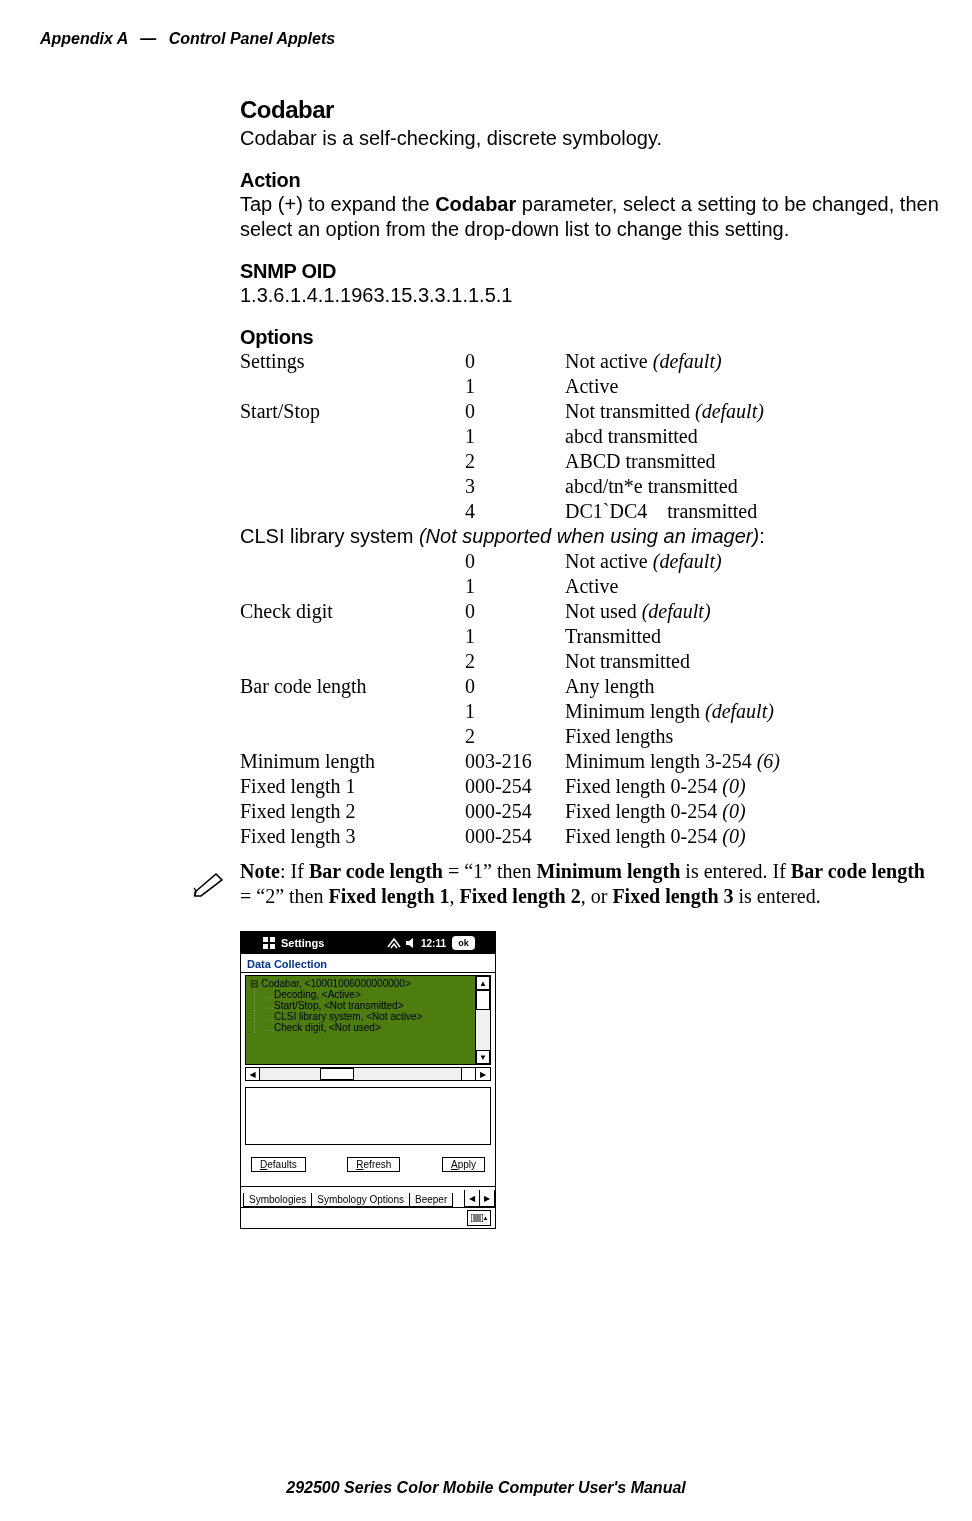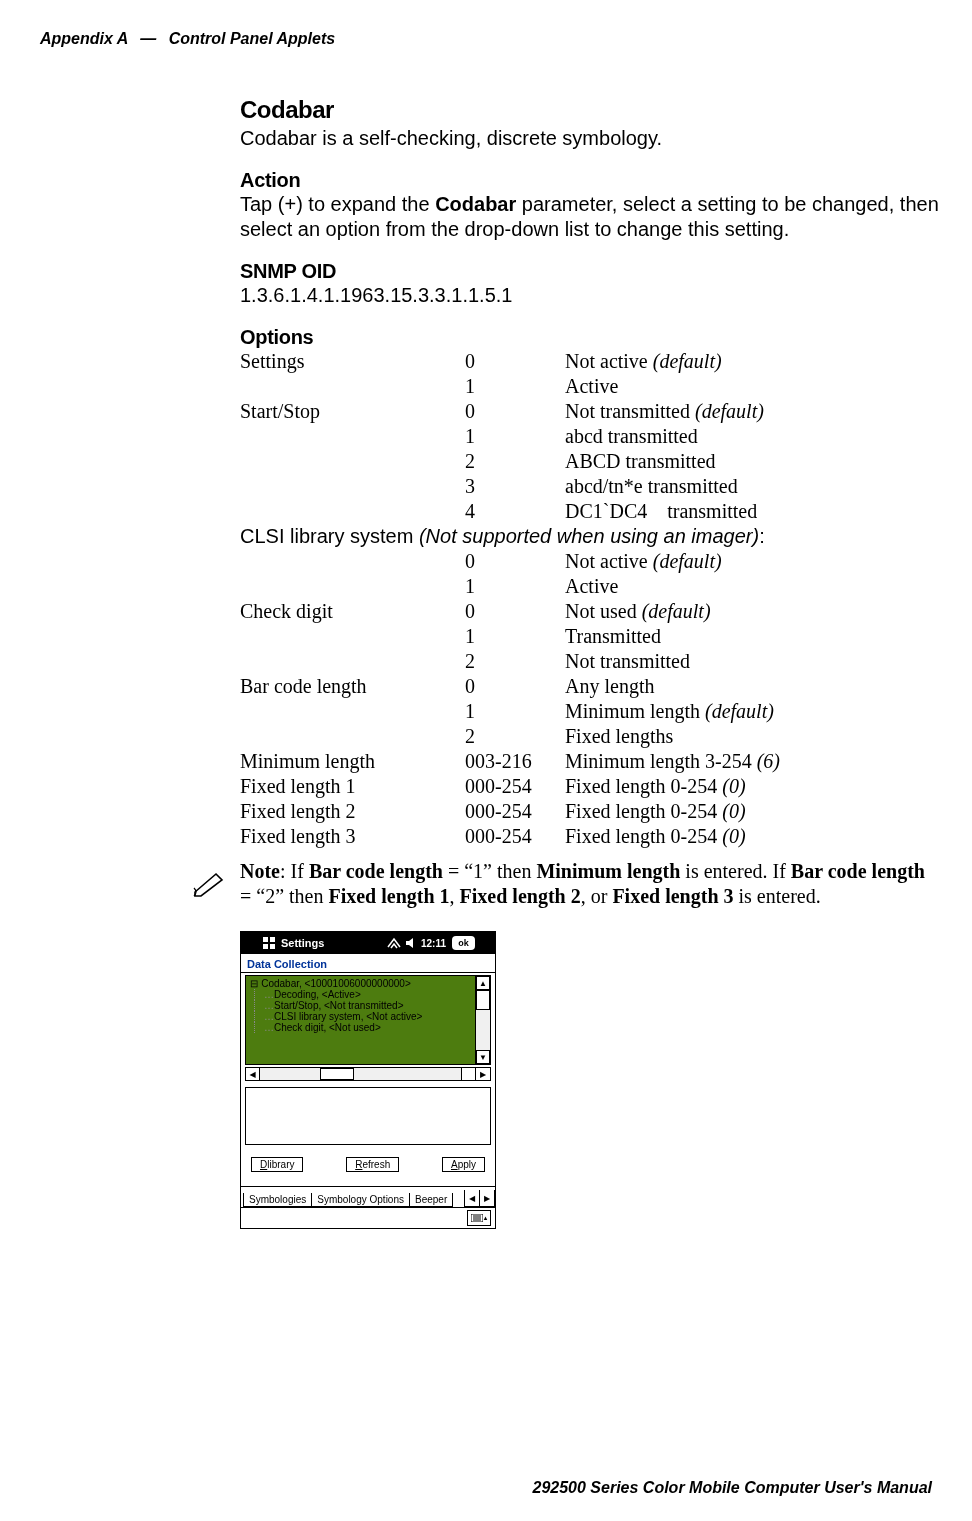--- a/index.html
+++ b/index.html
@@ -148,21 +148,21 @@
   .tabs-nav { display:flex; margin-left:auto; }
   .tabs-nav .nav{ width:14px; height:16px; border:1px solid #000; border-top:none; margin-left:-1px; display:flex; align-items:center; justify-content:center; font-size:8px;}
   .bottom-bar{
     height:20px; border-top:1px solid #000; display:flex; justify-content:flex-end; align-items:center; padding-right:4px;
   }
   .kb-ico{ width:22px; height:14px; border:1px solid #000; display:flex; align-items:center; justify-content:center; font-size:10px;}
   .kb-ico .tri{ font-size:7px; margin-left:1px;}
 
   .footer {
     position:absolute; bottom:24px; left:40px; right:40px;
-    display:flex; justify-content:flex-end;
+    display:flex; justify-content:center;
     font-family:"Segoe UI", Arial, sans-serif; font-style:italic; font-weight:700; font-size:16px;
   }
 </style>
 </head>
 <body>
 
 <div class="page">
 
   <div class="header">
     <span>Appendix</span>
@@ -317,21 +317,21 @@
           <div class="track">
               <div class="thumb"></div>
             </div>
           <div></div>
           <div>▶</div>
         </div>
 
         <div class="list-panel"></div>
 
         <div class="btn-row">
-          <span class="pda-btn"><span class="ul">D</span><span>library</span></span>
+          <span class="pda-btn"><span class="ul">D</span><span>efaults</span></span>
           <span class="pda-btn"><span class="ul">R</span><span>efresh</span></span>
           <span class="pda-btn"><span class="ul">A</span><span>pply</span></span>
         </div>
 
         <div class="tabs-row">
           <span class="tab active">Symbologies</span>
           <span class="tab">Symbology Options</span>
           <span class="tab">Beeper</span>
           <span class="tabs-nav">
             <span class="nav">◀</span>

